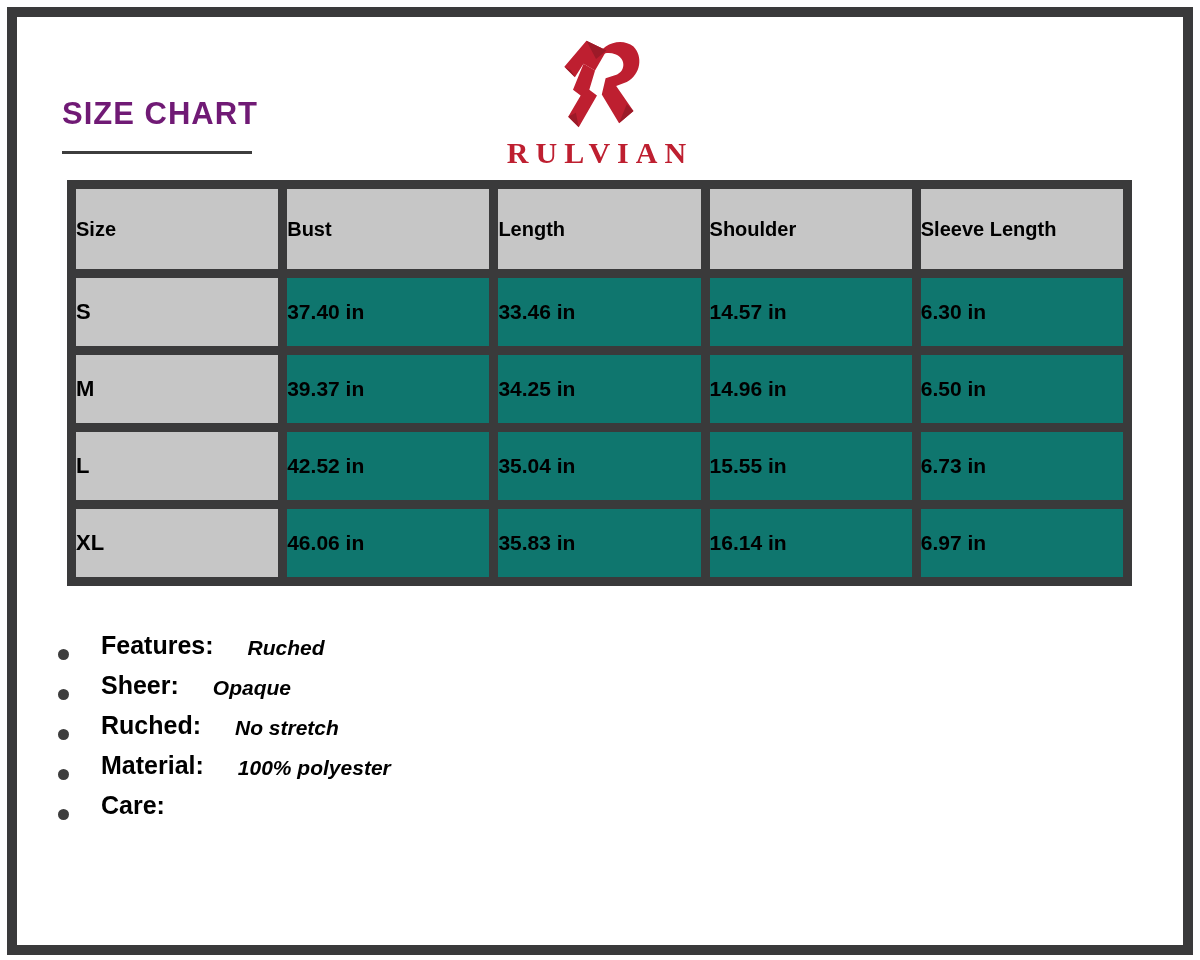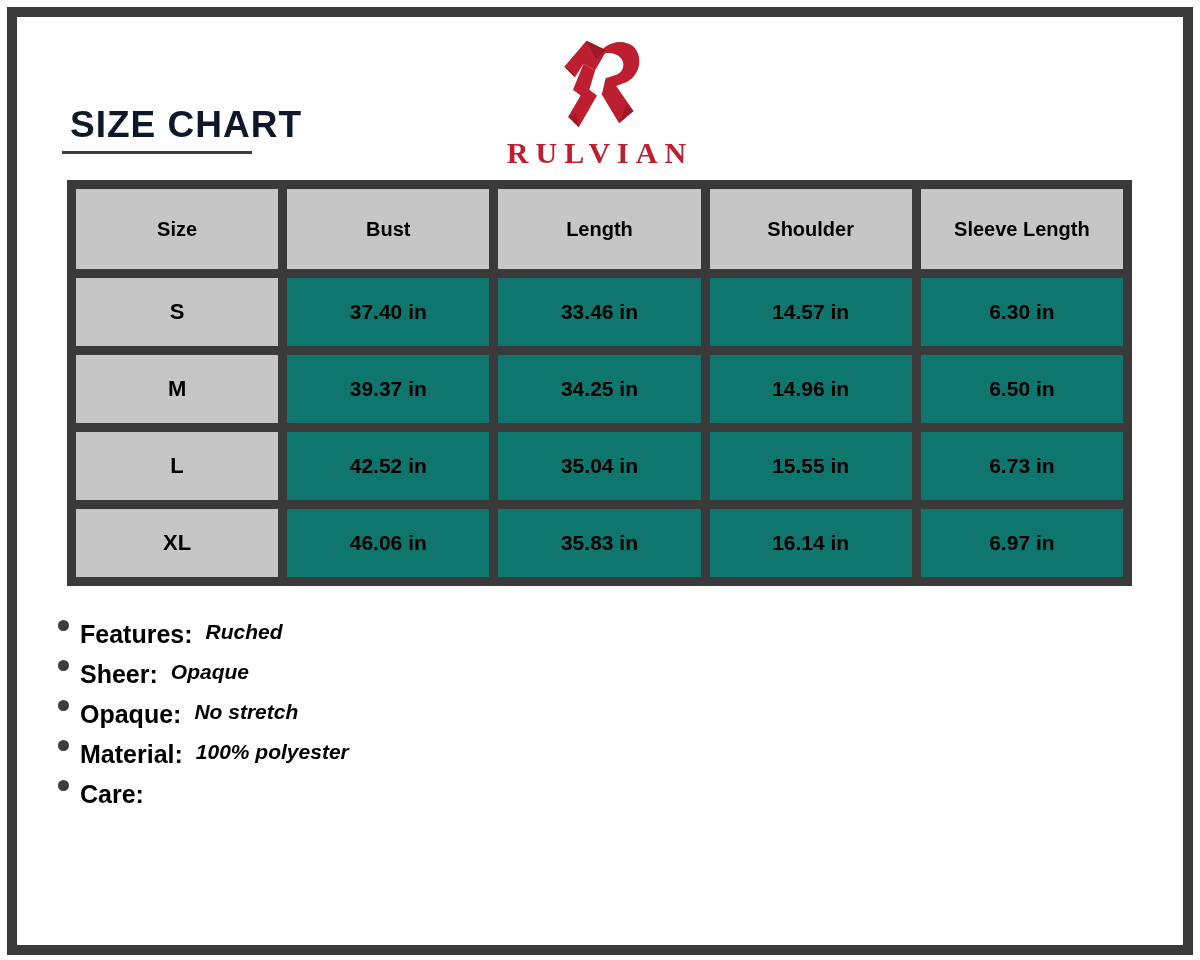--- a/index.html
+++ b/index.html
@@ -23,25 +23,25 @@
     height: 948px;
     border: 10px solid #3a3a3b;
     box-sizing: border-box;
     pointer-events: none;
   }
   
   .title {
     position: absolute;
     left: 62px;
     top: 96px;
-    font-size: 37px;
+    font-size: 31px;
     font-weight: bold;
     letter-spacing: 1px;
-    color: #0f172a;
-    margin: 8px;
+    color: #701a75;
+    margin: 0;
   }
   .title-underline {
     position: absolute;
     left: 62px;
     top: 151px;
     width: 190px;
     height: 3px;
     background: #3d3d3d;
   }
   .brand {
@@ -68,21 +68,21 @@
     position: absolute;
     left: 67px;
     top: 180px;
     width: 1065px;
     border-collapse: separate;
     border-spacing: 9px;
     background: #3a3a3b;
     table-layout: fixed;
   }
   .size-table th, .size-table td {
-    text-align: center;
+    text-align: left;
     vertical-align: middle;
     color: #000;
     font-weight: bold;
     padding: 0;
   }
   .size-table thead th {
     background: #c6c6c6;
     height: 80px;
     font-size: 20px;
   }
@@ -100,22 +100,23 @@
   .details {
     position: absolute;
     left: 58px;
     top: 620px;
     margin: 0;
     padding: 0;
     list-style: none;
   }
   .details li {
     display: flex;
-    align-items: flex-start;
+    align-items: flex-end;
     height: 40px;
+    gap: 21px;
   }
   .details .dot {
     width: 11px;
     height: 11px;
     border-radius: 50%;
     background: #3d3d3d;
     margin-right: 11px;
     flex: 0 0 auto;
   }
   .details .label {
@@ -213,21 +214,21 @@
       <span class="label">Features:</span>
       <span class="value">Ruched</span>
     </li>
     <li>
       <span class="dot"></span>
       <span class="label">Sheer:</span>
       <span class="value">Opaque</span>
     </li>
     <li>
       <span class="dot"></span>
-      <span class="label">Opaque:</span>
+      <span class="label">Ruched:</span>
       <span class="value">No stretch</span>
     </li>
     <li>
       <span class="dot"></span>
       <span class="label">Material:</span>
       <span class="value">100% polyester</span>
     </li>
     <li>
       <span class="dot"></span>
       <span class="label">Care:</span>

